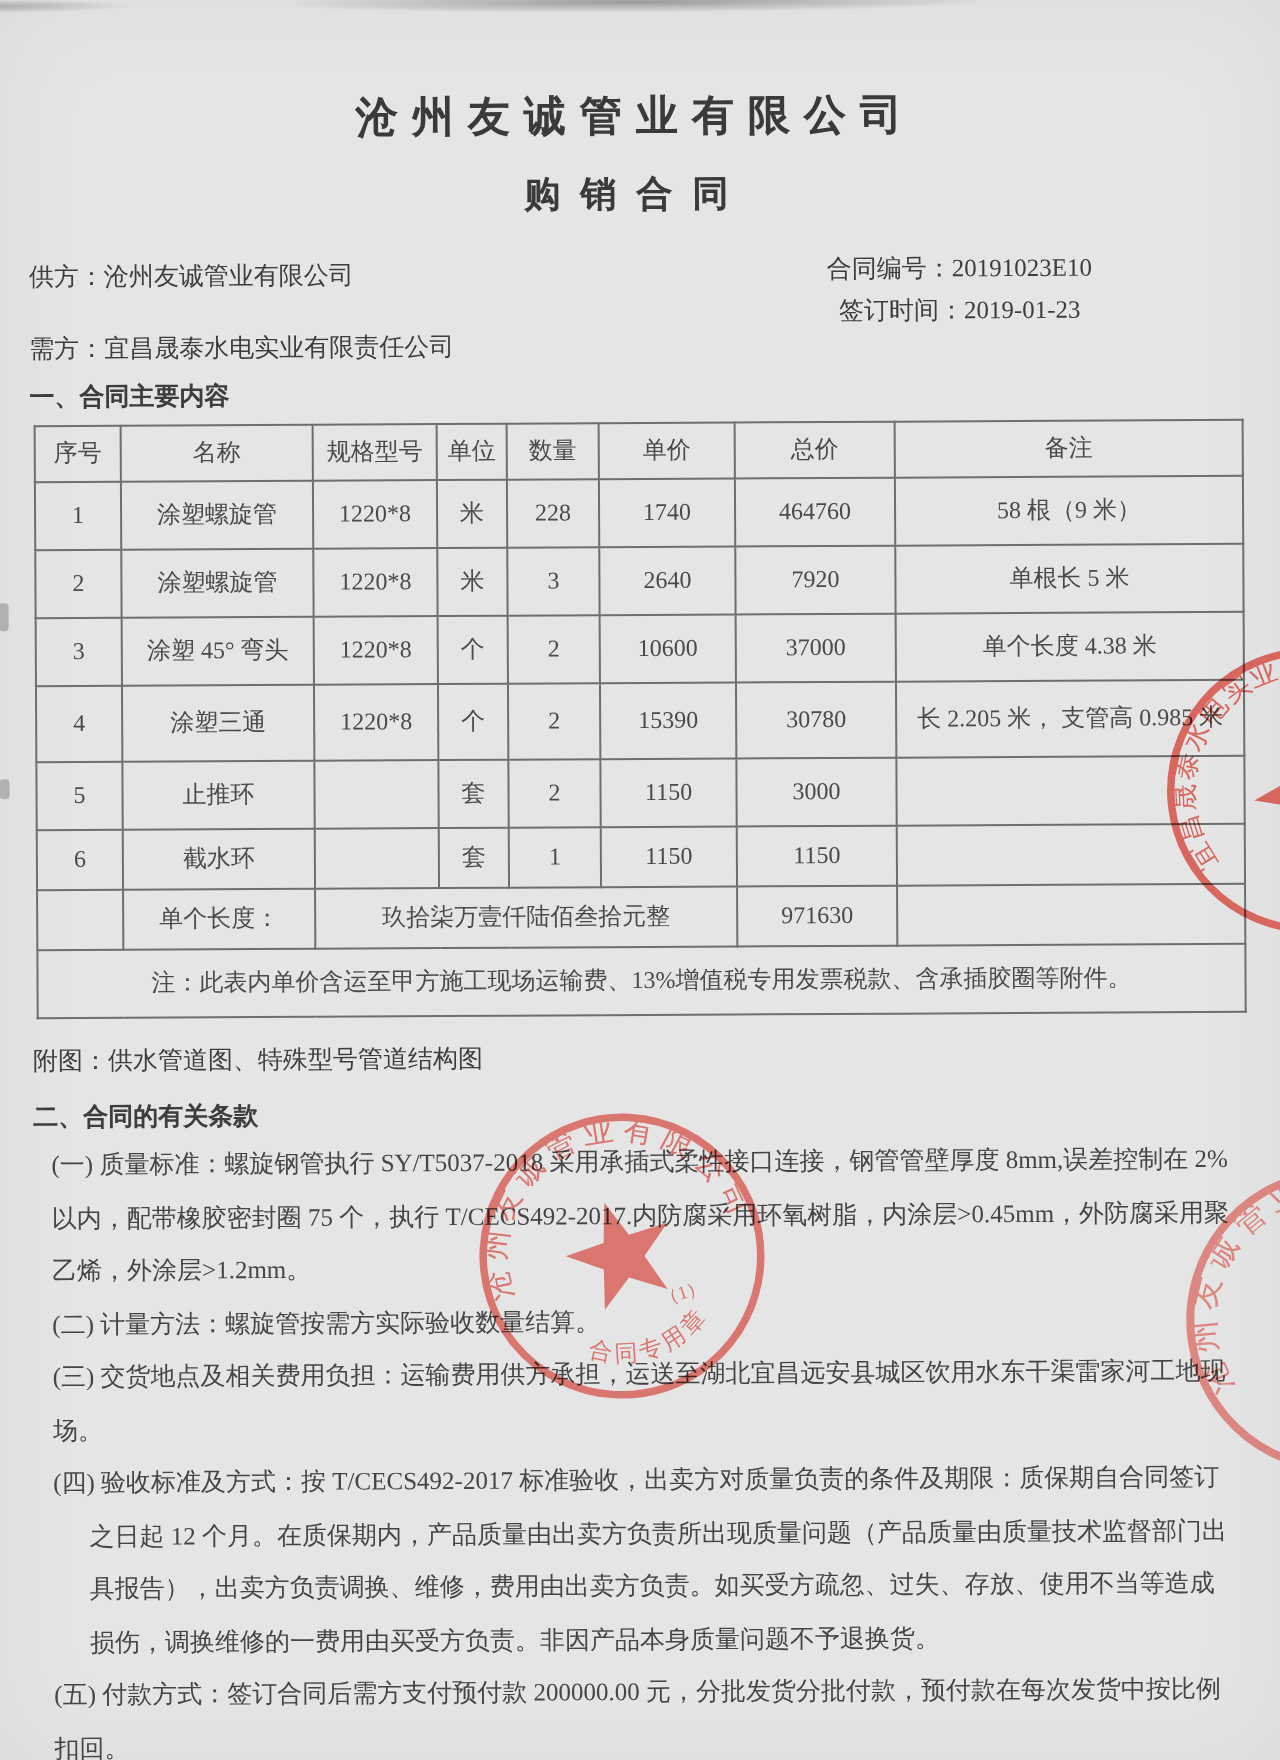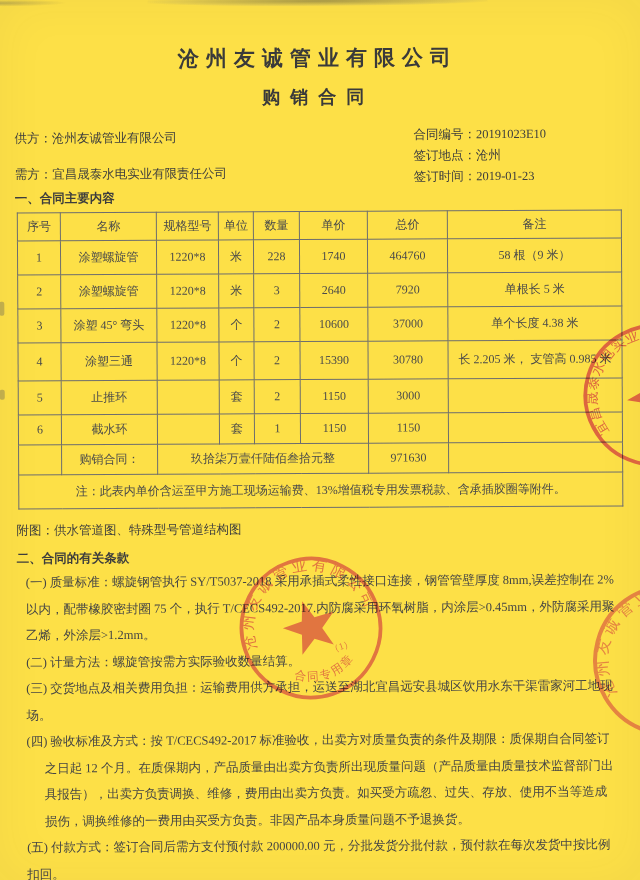--- a/index.html
+++ b/index.html
@@ -1,19 +1,19 @@
 <!DOCTYPE html>
 <html><head>
 <meta charset="utf-8">
 <style>
   html,body{margin:0;padding:0;}
   .page{
     position:relative;
     width:640px;height:880px;
-    background:#fde047;
+    background:#e5e5e5;
     overflow:hidden;
     font-family:"Liberation Serif","DejaVu Serif",serif;
     color:#3d3d3d;
     box-shadow:inset 0 0 50px rgba(60,60,55,0.05);
   }
   .content{position:absolute;inset:0;transform:rotate(-0.3deg);}
   
   .smudge-top{position:absolute;left:150px;top:-4px;width:340px;height:10px;
     background:radial-gradient(ellipse at center,rgba(70,70,70,.45),rgba(120,120,120,.15) 60%,transparent 75%);}
   .smudge-corner{position:absolute;left:0;top:-2px;width:70px;height:7px;
@@ -22,21 +22,21 @@
 
   .company-title{margin:0;padding-top:44px;text-align:center;
     font-size:21px;font-weight:600;letter-spacing:7px;color:#3a3a3a;}
   .doc-title{margin:0;padding-top:13px;text-align:center;
     font-size:18px;font-weight:600;letter-spacing:10px;color:#3a3a3a;}
 
   .info{position:relative;margin:16px 18px 0 16px;height:58px;font-size:12.5px;}
   .party-supplier{position:absolute;left:0;top:4px;}
   .party-buyer{position:absolute;left:0;top:40px;}
   .meta{position:absolute;left:399px;top:0;line-height:21px;}
-  .meta div{white-space:nowrap;}
+  .meta div{white-space:nowrap;text-align:center;}
 
   .sec1{margin:6px 0 0 16px;font-size:12.5px;font-weight:600;}
 
   table.items{border-collapse:collapse;margin:5px 0 0 18px;table-layout:fixed;width:604px;
     font-size:12px;color:#4a4a4a;}
   table.items td,table.items th{border:1px solid #6e6e6e;text-align:center;font-weight:normal;
     padding:0 2px;overflow:hidden;}
   table.items tr.hd{height:28px;}
   table.items tr.r{height:34px;}
   table.items tr.r4{height:38px;}
@@ -70,21 +70,20 @@
     <div class="edge-mark" style="top:388px;height:10px;"></div>
 
     <h1 class="company-title">沧州友诚管业有限公司</h1>
     <h2 class="doc-title">购销合同</h2>
 
     <div class="info">
       <div class="party-supplier">供方：沧州友诚管业有限公司</div>
       <div class="party-buyer">需方：宜昌晟泰水电实业有限责任公司</div>
       <div class="meta">
         <div>合同编号：20191023E10</div>
-        <div>签订地点：沧州</div>
         <div>签订时间：2019-01-23</div>
       </div>
     </div>
 
     <div class="sec1">一、合同主要内容</div>
 
     <table class="items">
       <colgroup>
         <col style="width:43px">
           <col style="width:96px">
@@ -161,21 +160,21 @@
         <td>截水环</td>
         <td></td>
         <td>套</td>
         <td>1</td>
         <td>1150</td>
         <td>1150</td>
         <td></td>
       </tr>
       <tr class="tot">
         <td></td>
-        <td>购销合同：</td>
+        <td>单个长度：</td>
         <td colspan="4">玖拾柒万壹仟陆佰叁拾元整</td>
         <td>971630</td>
         <td></td>
       </tr>
       <tr class="noterow">
         <td colspan="8" class="note-cell">注：此表内单价含运至甲方施工现场运输费、13%增值税专用发票税款、含承插胶圈等附件。</td>
       </tr>
     </tbody>
       </table>
 

